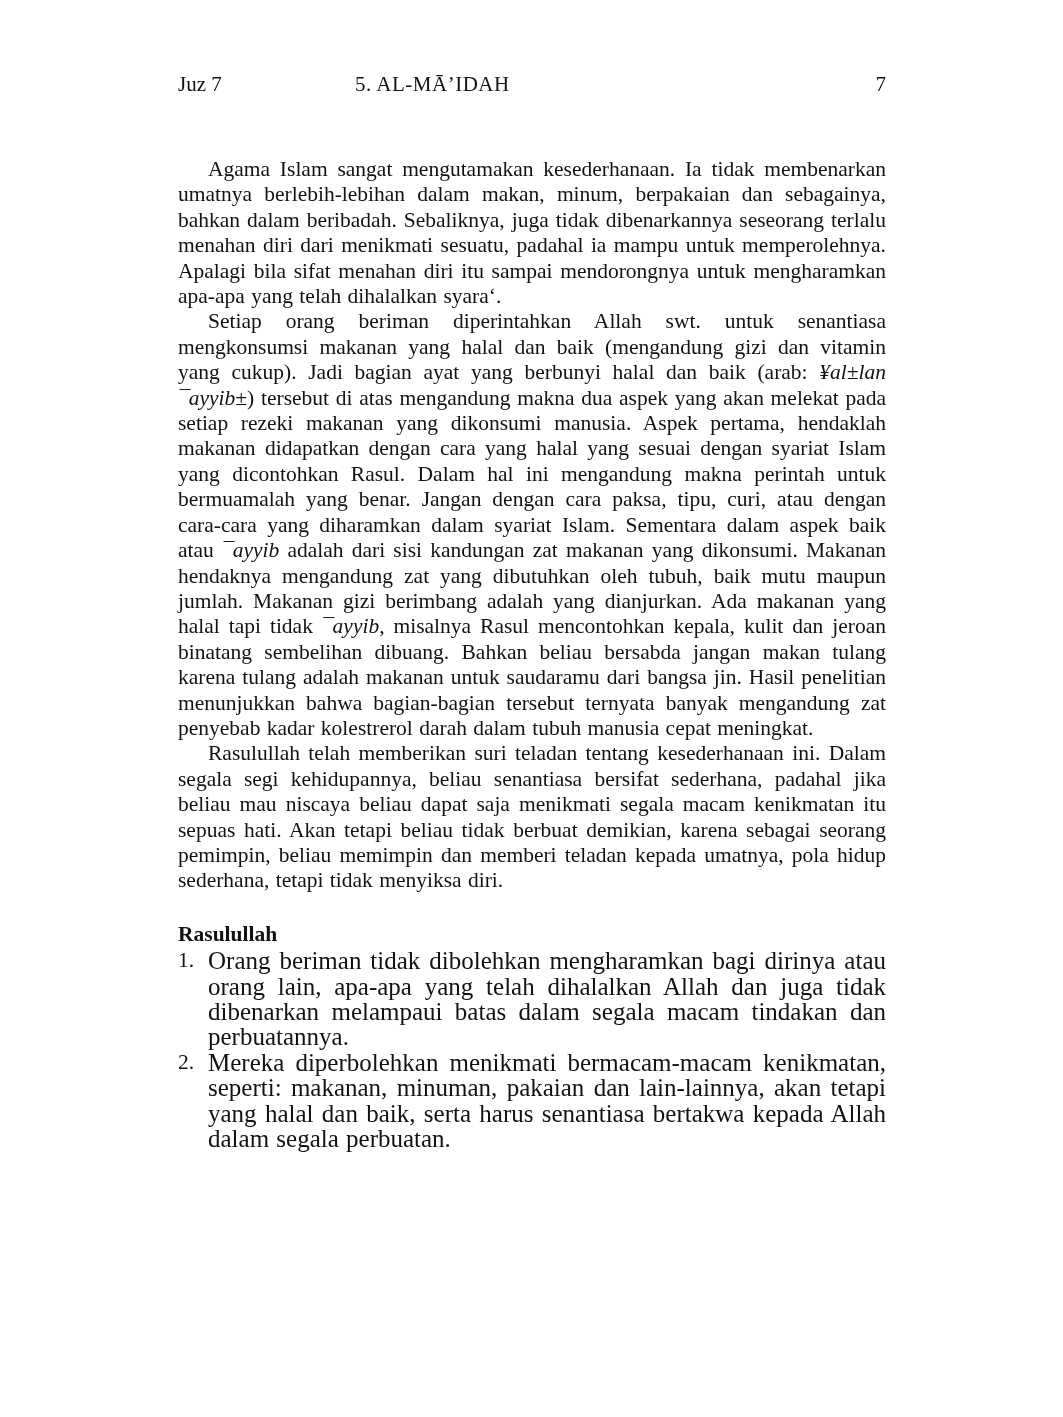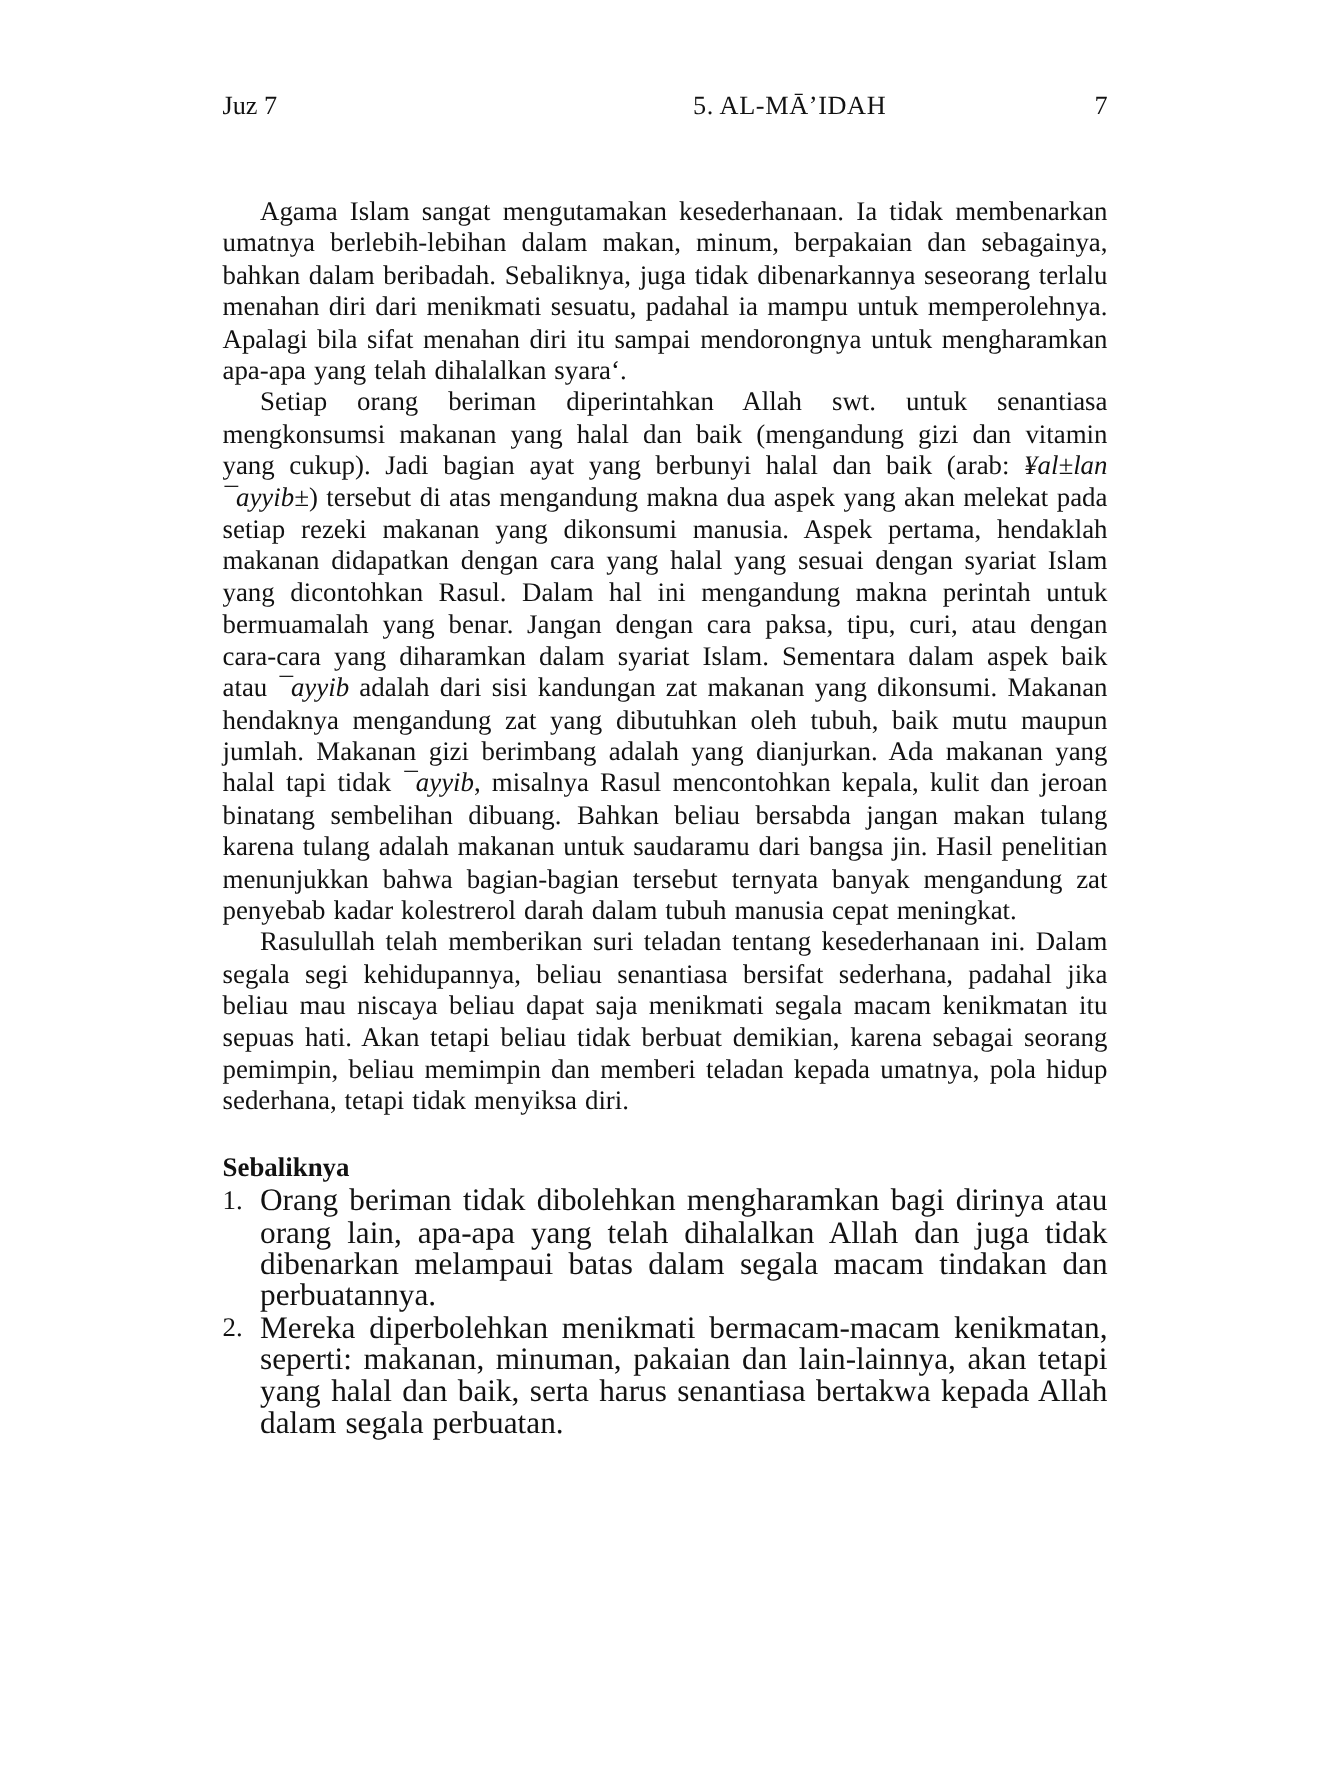--- a/index.html
+++ b/index.html
@@ -23,21 +23,21 @@
     width: 708px;
   }
   .page-header {
     display: flex;
     align-items: baseline;
     font-size: 21px;
     line-height: 25px;
     font-family: Liberation Serif, serif;
   }
   .page-header .h-left  { flex: 1; text-align: left; }
-  .page-header .h-center{ flex: 2; text-align: right; letter-spacing: 0.5px; }
+  .page-header .h-center{ flex: 2; text-align: left; letter-spacing: 0.5px; }
   .page-header .h-right { flex: 1; text-align: right; }
   .body-text {
     margin-top: 60px;
   }
   p.para {
     margin: 0;
     text-align: justify;
     font-size: 21.5px;
     line-height: 25.4px;
     text-indent: 30px;
@@ -78,21 +78,21 @@
       <span class="h-left">Juz 7</span>
       <span class="h-center">5. AL-MĀ’IDAH</span>
       <span class="h-right">7</span>
     </div>
 
     <div class="body-text">
       <p class="para"><span>Agama Islam sangat mengutamakan kesederhanaan. Ia tidak membenarkan umatnya berlebih-lebihan dalam makan, minum, berpakaian dan sebagainya, bahkan dalam beribadah. Sebaliknya, juga tidak dibenarkannya seseorang terlalu menahan diri dari menikmati sesuatu, padahal ia mampu untuk memperolehnya. Apalagi bila sifat menahan diri itu sampai mendorongnya untuk mengharamkan apa-apa yang telah dihalalkan syara‘.</span></p>
       <p class="para"><span>Setiap orang beriman diperintahkan Allah swt. untuk senantiasa mengkonsumsi makanan yang halal dan baik (mengandung gizi dan vitamin yang cukup). Jadi bagian ayat yang berbunyi halal dan baik (arab: </span><span style="font-style: italic;">¥al±lan ¯ayyib±</span><span>) tersebut di atas mengandung makna dua aspek yang akan melekat pada setiap rezeki makanan yang dikonsumi manusia. Aspek pertama, hendaklah makanan didapatkan dengan cara yang halal yang sesuai dengan syariat Islam yang dicontohkan Rasul. Dalam hal ini mengandung makna perintah untuk bermuamalah yang benar. Jangan dengan cara paksa, tipu, curi, atau dengan cara-cara yang diharamkan dalam syariat Islam. Sementara dalam aspek baik atau </span><span style="font-style: italic;">¯ayyib</span><span> adalah dari sisi kandungan zat makanan yang dikonsumi. Makanan hendaknya mengandung zat yang dibutuhkan oleh tubuh, baik mutu maupun jumlah. Makanan gizi berimbang adalah yang dianjurkan. Ada makanan yang halal tapi tidak </span><span style="font-style: italic;">¯ayyib</span><span>, misalnya Rasul mencontohkan kepala, kulit dan jeroan binatang sembelihan dibuang. Bahkan beliau bersabda jangan makan tulang karena tulang adalah makanan untuk saudaramu dari bangsa jin. Hasil penelitian menunjukkan bahwa bagian-bagian tersebut ternyata banyak mengandung zat penyebab kadar kolestrerol darah dalam tubuh manusia cepat meningkat.</span></p>
       <p class="para"><span>Rasulullah telah memberikan suri teladan tentang kesederhanaan ini. Dalam segala segi kehidupannya, beliau senantiasa bersifat sederhana, padahal jika beliau mau niscaya beliau dapat saja menikmati segala macam kenikmatan itu sepuas hati. Akan tetapi beliau tidak berbuat demikian, karena sebagai seorang pemimpin, beliau memimpin dan memberi teladan kepada umatnya, pola hidup sederhana, tetapi tidak menyiksa diri.</span></p>
 
-      <div class="section-heading">Sebaliknya</div>
+      <div class="section-heading">Rasulullah</div>
 
       <div class="num-list">
         <div class="list-item">
           <span class="num">1.</span>
           <span class="item-text">Orang beriman tidak dibolehkan mengharamkan bagi dirinya atau orang lain, apa-apa yang telah dihalalkan Allah dan juga tidak dibenarkan melampaui batas dalam segala macam tindakan dan perbuatannya.</span>
         </div>
         <div class="list-item">
           <span class="num">2.</span>
           <span class="item-text">Mereka diperbolehkan menikmati bermacam-macam kenikmatan, seperti: makanan, minuman, pakaian dan lain-lainnya, akan tetapi yang halal dan baik, serta harus senantiasa bertakwa kepada Allah dalam segala perbuatan.</span>
         </div>

